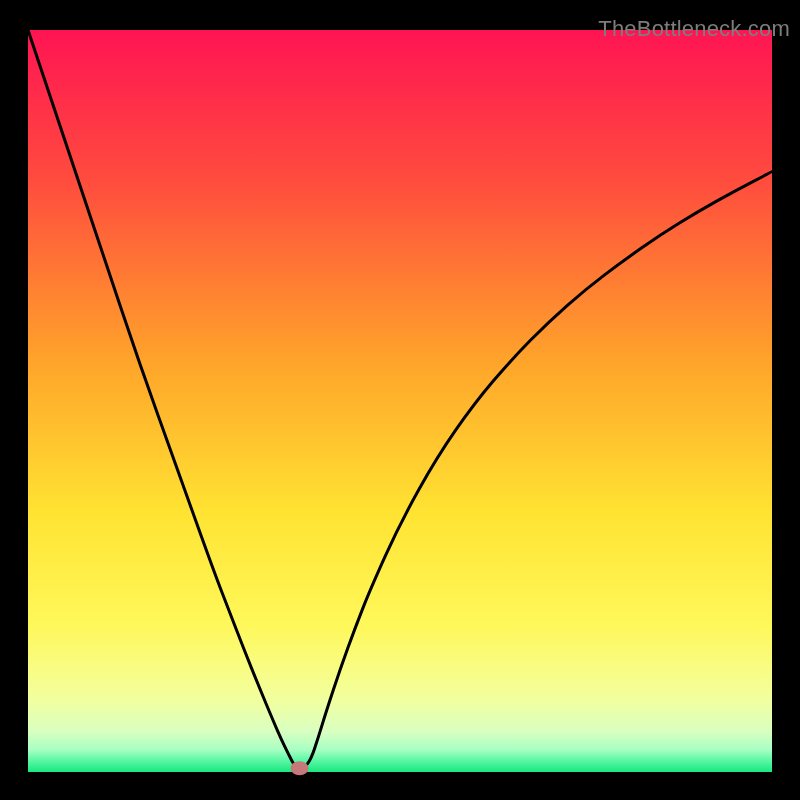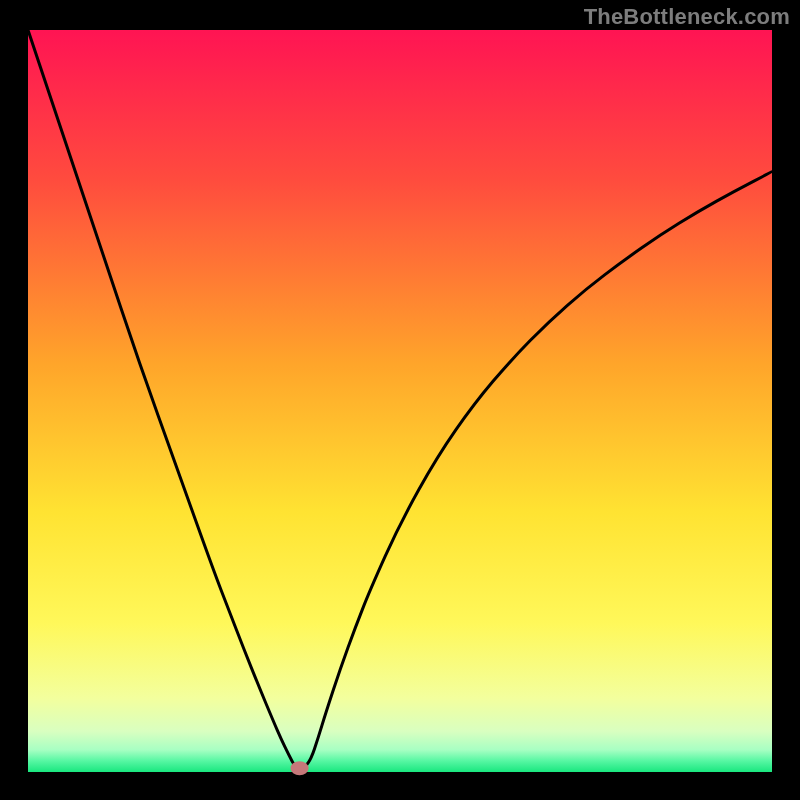--- a/index.html
+++ b/index.html
@@ -12,25 +12,25 @@
     overflow: hidden;
   }
   .frame {
     position: relative;
     width: 800px;
     height: 800px;
     background: #000000;
   }
   .watermark {
     position: absolute;
-    top: 4px;
+    top: 16px;
     right: 10px;
     color: #7d7d7d;
     font-size: 22px;
-    font-weight: 700;
+    font-weight: 400;
     letter-spacing: 0.2px;
     user-select: none;
   }
   svg {
     display: block;
   }
 </style>
 </head>
 <body>
 

